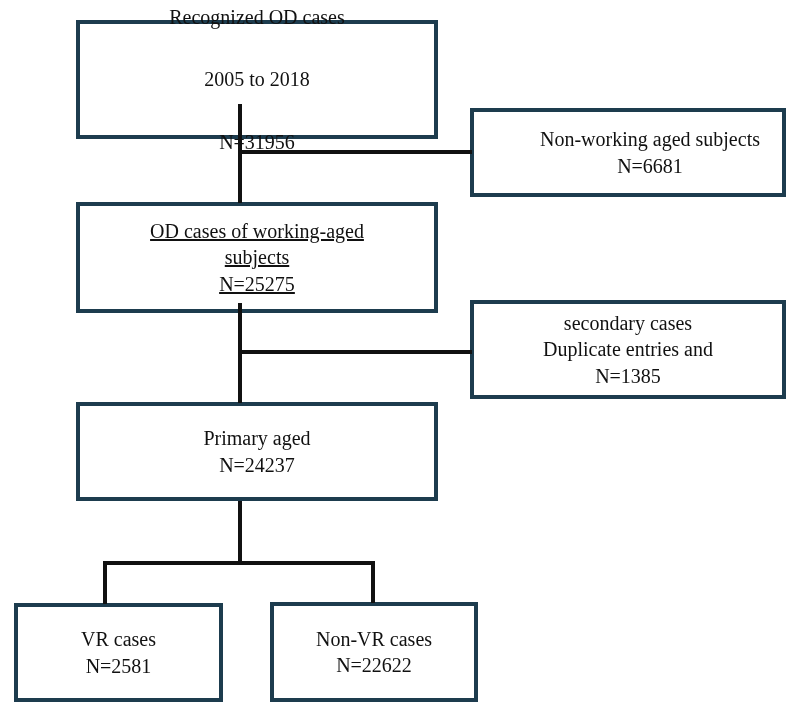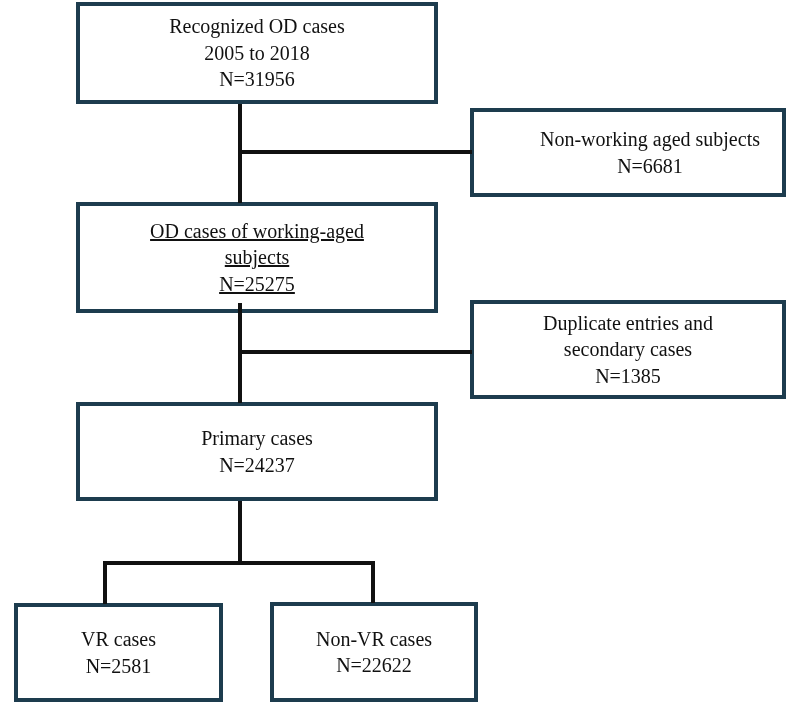--- a/index.html
+++ b/index.html
@@ -27,21 +27,21 @@
     text-align: center;
     color: #111111;
     font-size: 20px;
     line-height: 1.32;
   }
   .node .ln {
     display: block;
     white-space: nowrap;
   }
   
-  #box-recognized { left: 76px;  top: 2px;   width: 362px; height: 102px; }
+  #box-recognized { left: 76px;  top: 20px;   width: 362px; height: 119px; gap: 36px; }
   #box-working    { left: 76px;  top: 202px; width: 362px; height: 111px; text-decoration: underline; }
   #box-primary    { left: 76px;  top: 402px; width: 362px; height: 99px;  }
   
   #box-nonworking { left: 470px; top: 108px; width: 316px; height: 89px; padding-left: 44px;  }
   #box-duplicate  { left: 470px; top: 300px; width: 316px; height: 99px;  }
   
   #box-vr         { left: 14px;   top: 603px; width: 209px; height: 99px;  }
   #box-nonvr      { left: 270px; top: 602px; width: 208px; height: 100px; }
 
   .edge {
@@ -85,27 +85,27 @@
     <span class="ln">N=6681</span>
   </div>
 
   <div class="node" id="box-working">
     <span class="ln">OD cases of working-aged</span>
     <span class="ln">subjects</span>
     <span class="ln">N=25275</span>
   </div>
 
   <div class="node" id="box-duplicate">
+    <span class="ln">secondary cases</span>
     <span class="ln">Duplicate entries and</span>
-    <span class="ln">secondary cases</span>
     <span class="ln">N=1385</span>
   </div>
 
   <div class="node" id="box-primary">
-    <span class="ln">Primary cases</span>
+    <span class="ln">Primary aged</span>
     <span class="ln">N=24237</span>
   </div>
 
   <div class="node" id="box-vr">
     <span class="ln">VR cases</span>
     <span class="ln">N=2581</span>
   </div>
 
   <div class="node" id="box-nonvr">
     <span class="ln">Non-VR cases</span>

